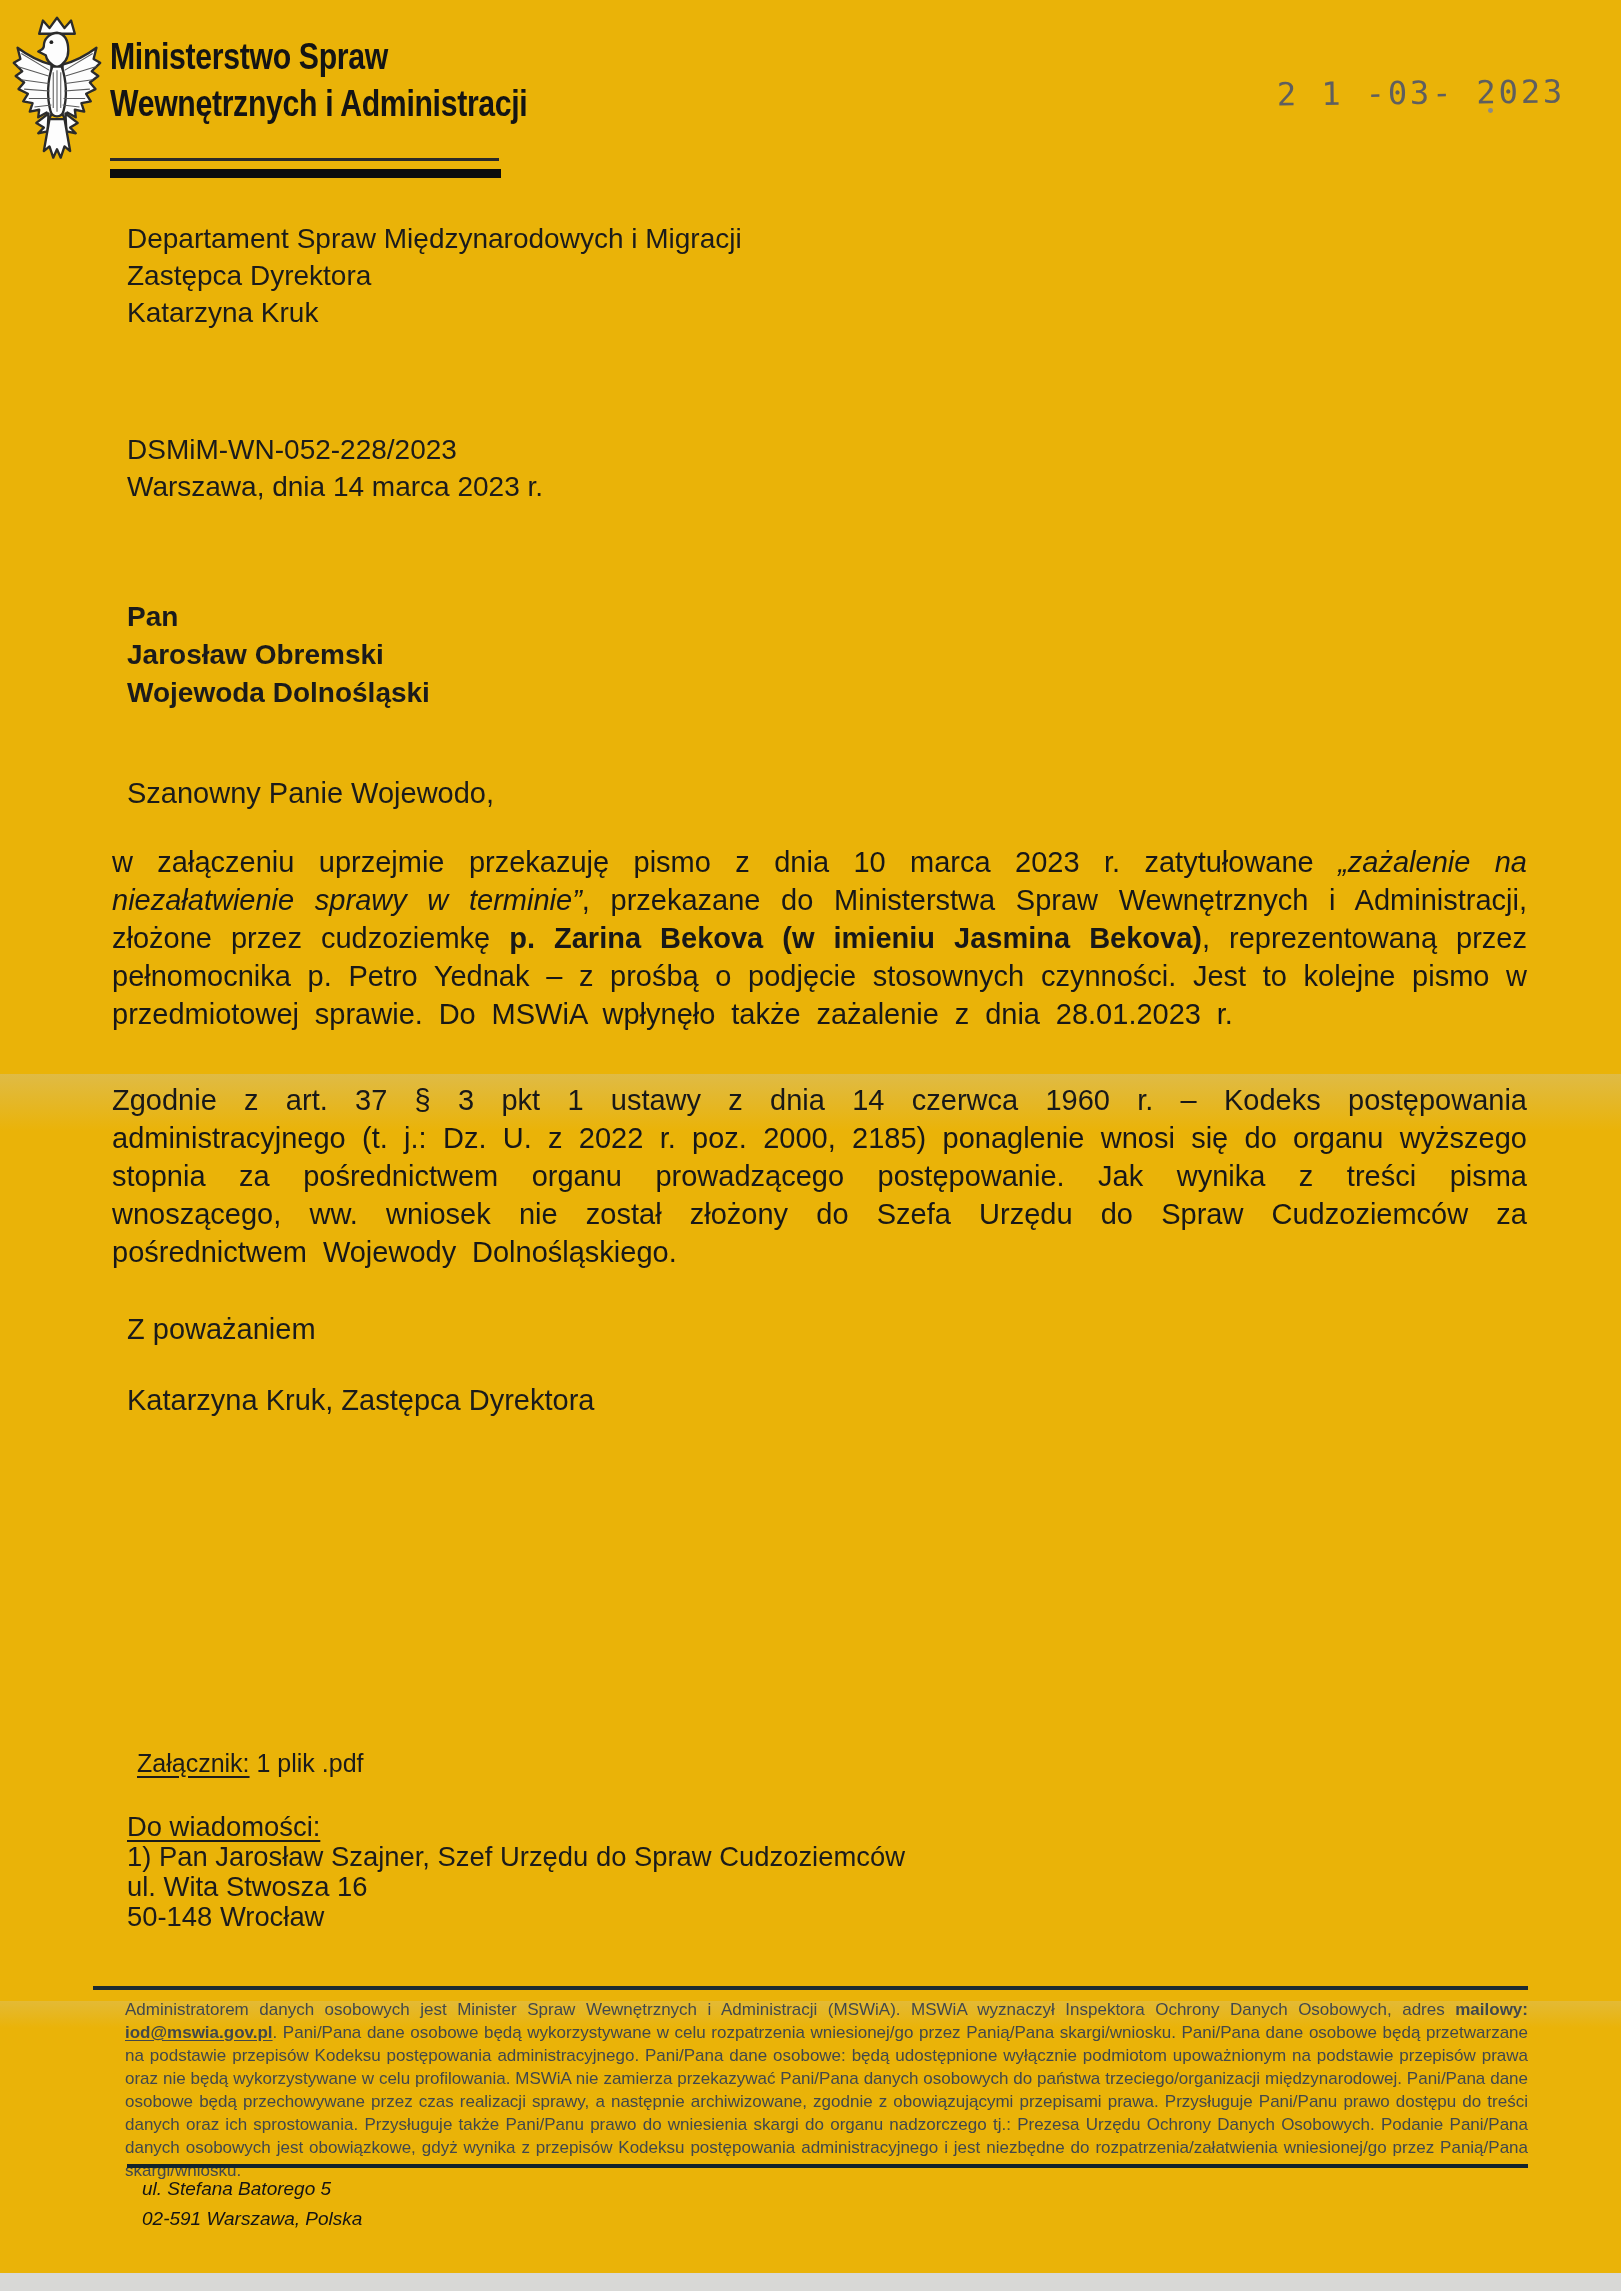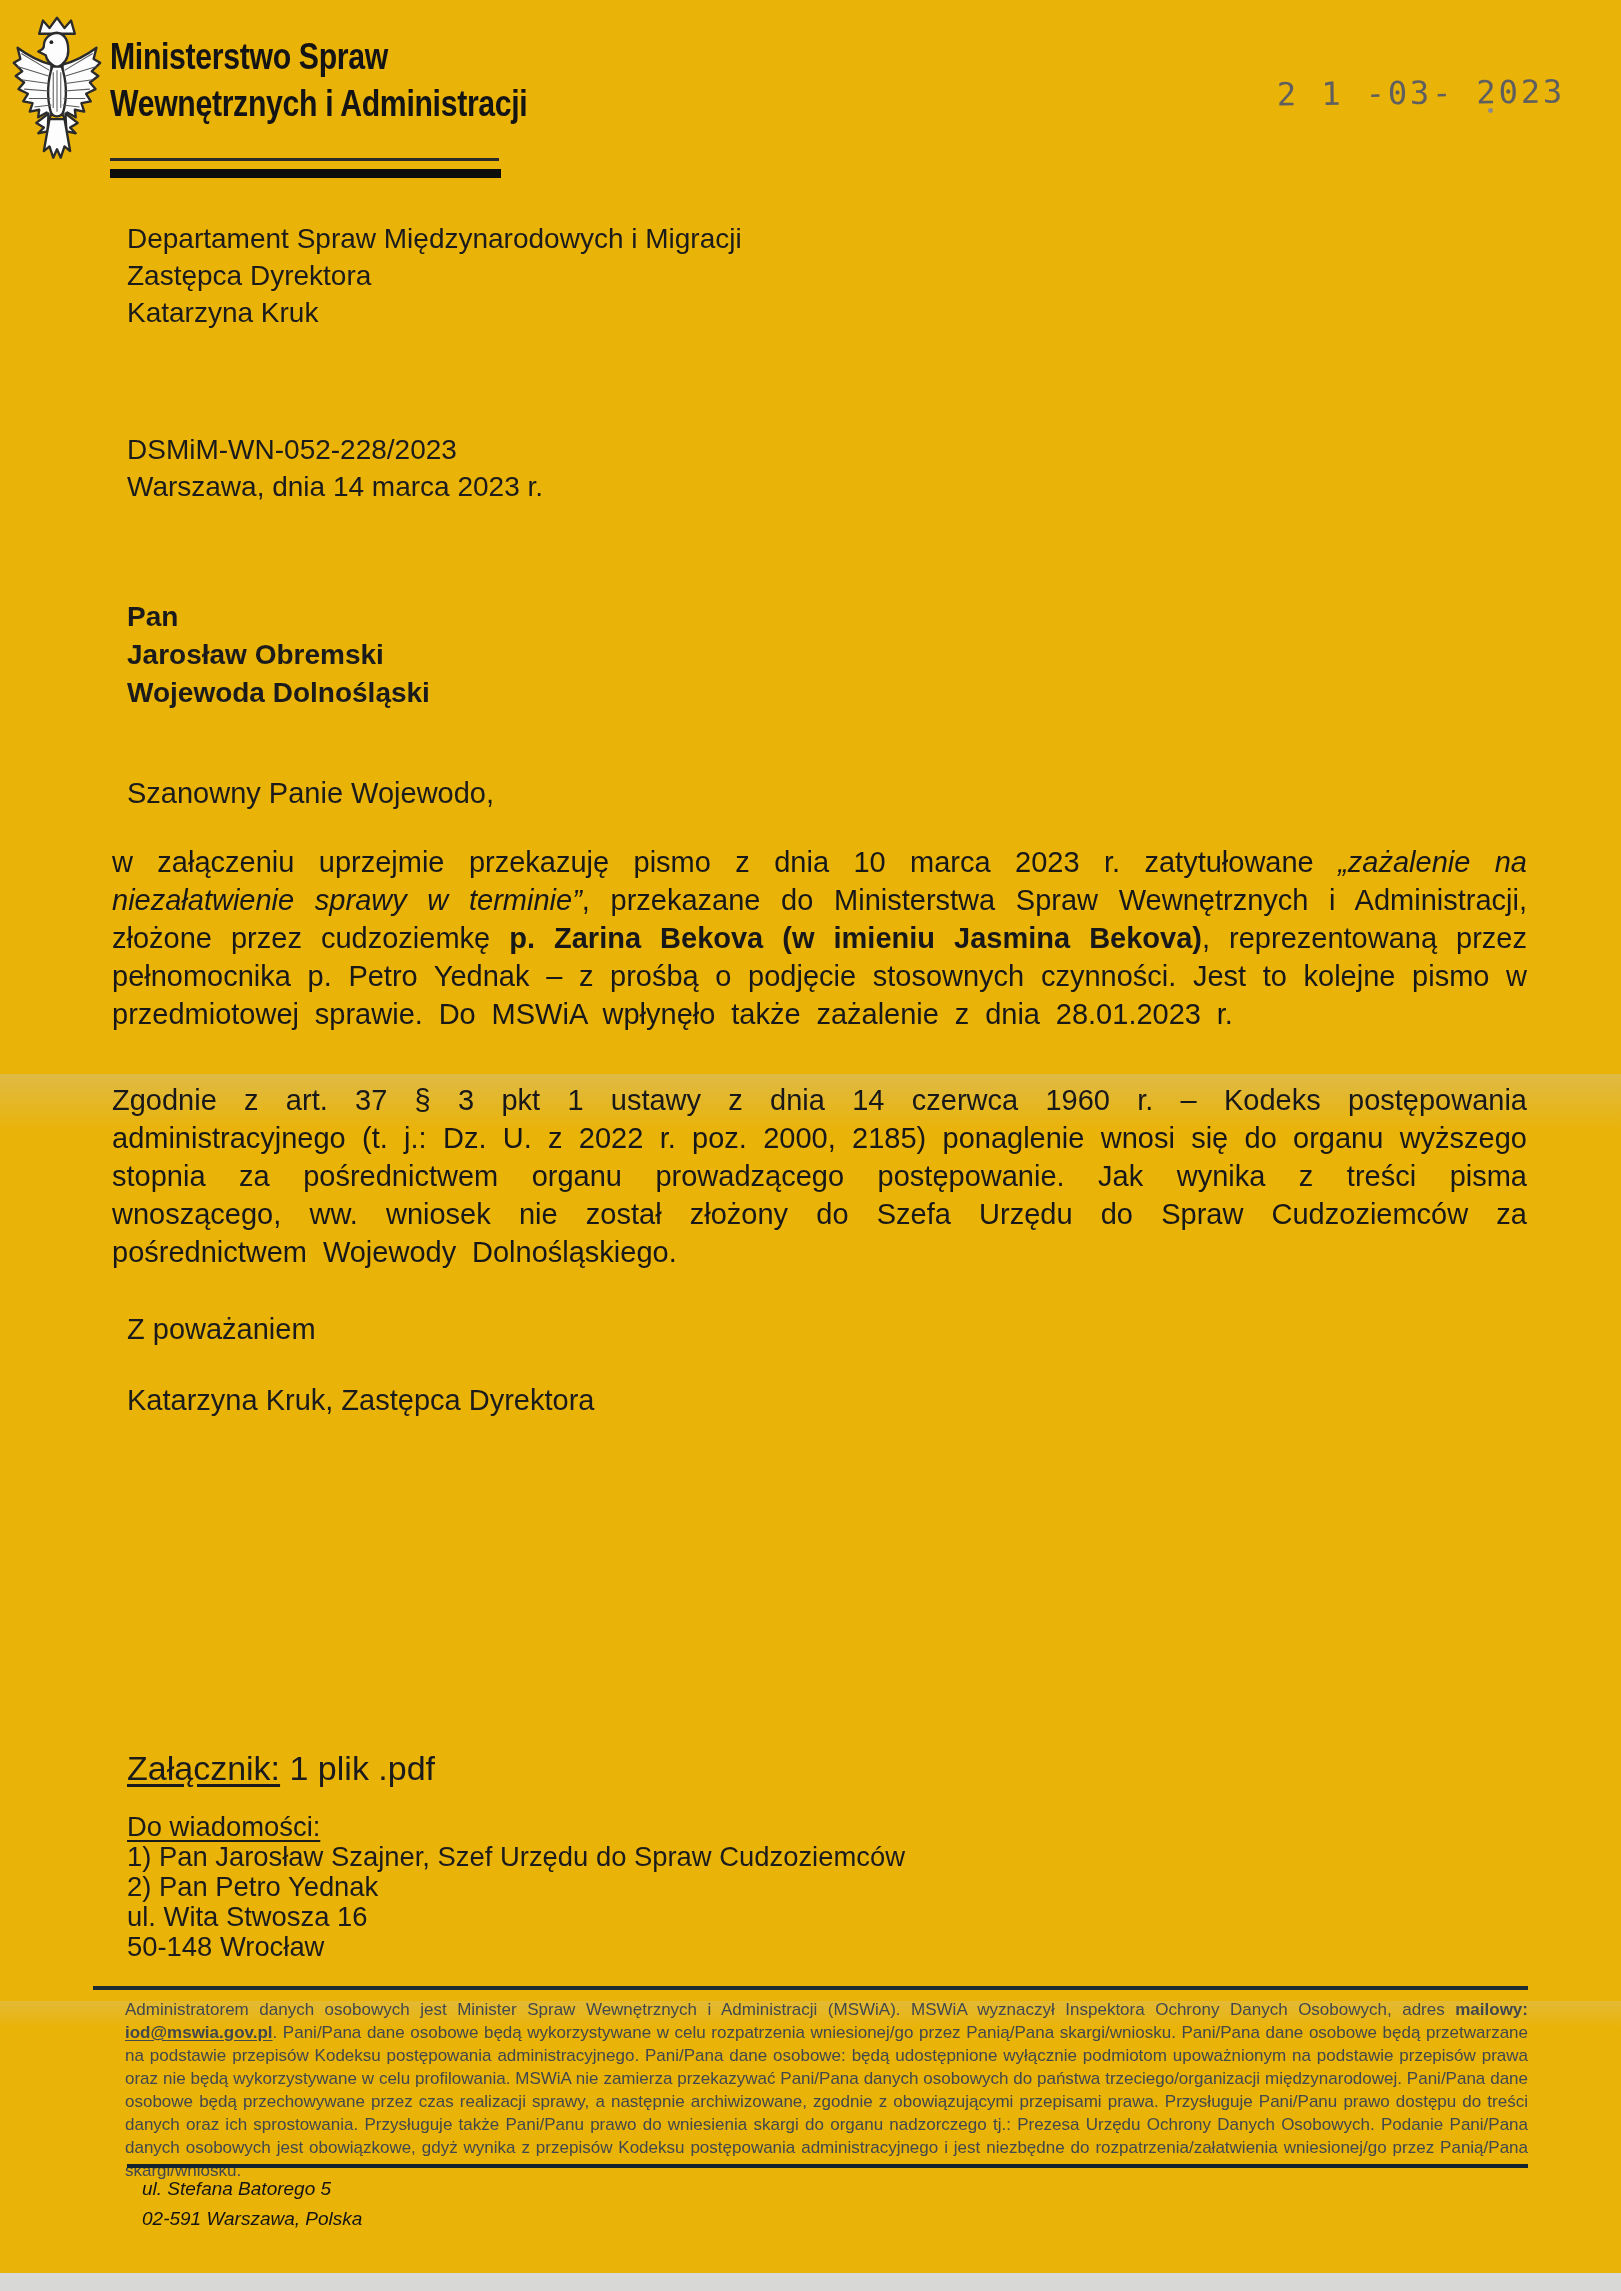--- a/index.html
+++ b/index.html
@@ -47,21 +47,21 @@
     word-spacing:7.8px;margin:0;
     color:#181818;
   }
   .par1{top:843px;}
   .par2{top:1081px;}
 
   .closing{position:absolute;left:127px;top:1313px;font-size:29px;text-align:right;}
   .signature{position:absolute;left:127px;top:1384px;font-size:29px;}
   .signature-note{position:absolute;left:127px;top:1442px;font-size:28px;font-style:italic;color:#222;}
 
-  .attachment{position:absolute;left:127px;top:1749px;font-size:34px;}
+  .attachment{position:absolute;left:137px;top:1749px;font-size:25px;}
   .underlined{text-decoration:underline;text-underline-offset:3.9px;}
 
   .cc-block{position:absolute;left:127px;top:1812px;font-size:27.4px;line-height:30px;}
   .cc-label{text-decoration:underline;text-underline-offset:3.9px;}
 
   .privacy-rule-top{position:absolute;left:93px;top:1986px;width:1435px;height:3.9px;background:#1d2b31;}
   .privacy-text{
     position:absolute;left:125px;top:1998px;width:1403px;
     font-size:17px;line-height:23px;
     text-align:justify;text-align-last:left;
@@ -140,21 +140,20 @@
   <div class="closing">Z poważaniem</div>
   <div class="signature">Katarzyna Kruk, Zastępca Dyrektora</div>
 
   <div class="attachment">
     <span class="underlined">Załącznik:</span><span> 1 plik .pdf</span>
   </div>
 
   <div class="cc-block">
     <div class="cc-label">Do wiadomości:</div>
     <div>1) Pan Jarosław Szajner, Szef Urzędu do Spraw Cudzoziemców</div>
-    <div>2) Pan Petro Yednak</div>
     <div>ul. Wita Stwosza 16</div>
     <div>50-148 Wrocław</div>
   </div>
 
   <div class="privacy-rule-top"></div>
   <p class="privacy-text"><span>Administratorem danych osobowych jest Minister Spraw Wewnętrznych i Administracji (MSWiA). MSWiA wyznaczył Inspektora Ochrony Danych Osobowych, adres </span><span class="seg-bold">mailowy: </span><span class="seg-bold-underline">iod@mswia.gov.pl</span><span>. Pani/Pana dane osobowe będą wykorzystywane w celu rozpatrzenia wniesionej/go przez Panią/Pana skargi/wniosku. Pani/Pana dane osobowe będą przetwarzane na podstawie przepisów Kodeksu postępowania administracyjnego. Pani/Pana dane osobowe: będą udostępnione wyłącznie podmiotom upoważnionym na podstawie przepisów prawa oraz nie będą wykorzystywane w celu profilowania. MSWiA nie zamierza przekazywać Pani/Pana danych osobowych do państwa trzeciego/organizacji międzynarodowej. Pani/Pana dane osobowe będą przechowywane przez czas realizacji sprawy, a następnie archiwizowane, zgodnie z obowiązującymi przepisami prawa. Przysługuje Pani/Panu prawo dostępu do treści danych oraz ich sprostowania. Przysługuje także Pani/Panu prawo do wniesienia skargi do organu nadzorczego tj.: Prezesa Urzędu Ochrony Danych Osobowych. Podanie Pani/Pana danych osobowych jest obowiązkowe, gdyż wynika z przepisów Kodeksu postępowania administracyjnego i jest niezbędne do rozpatrzenia/załatwienia wniesionej/go przez Panią/Pana skargi/wniosku.</span></p>
 
   <div class="footer-rule"></div>
   <div class="footer-address">
     <div>ul. Stefana Batorego 5</div>

